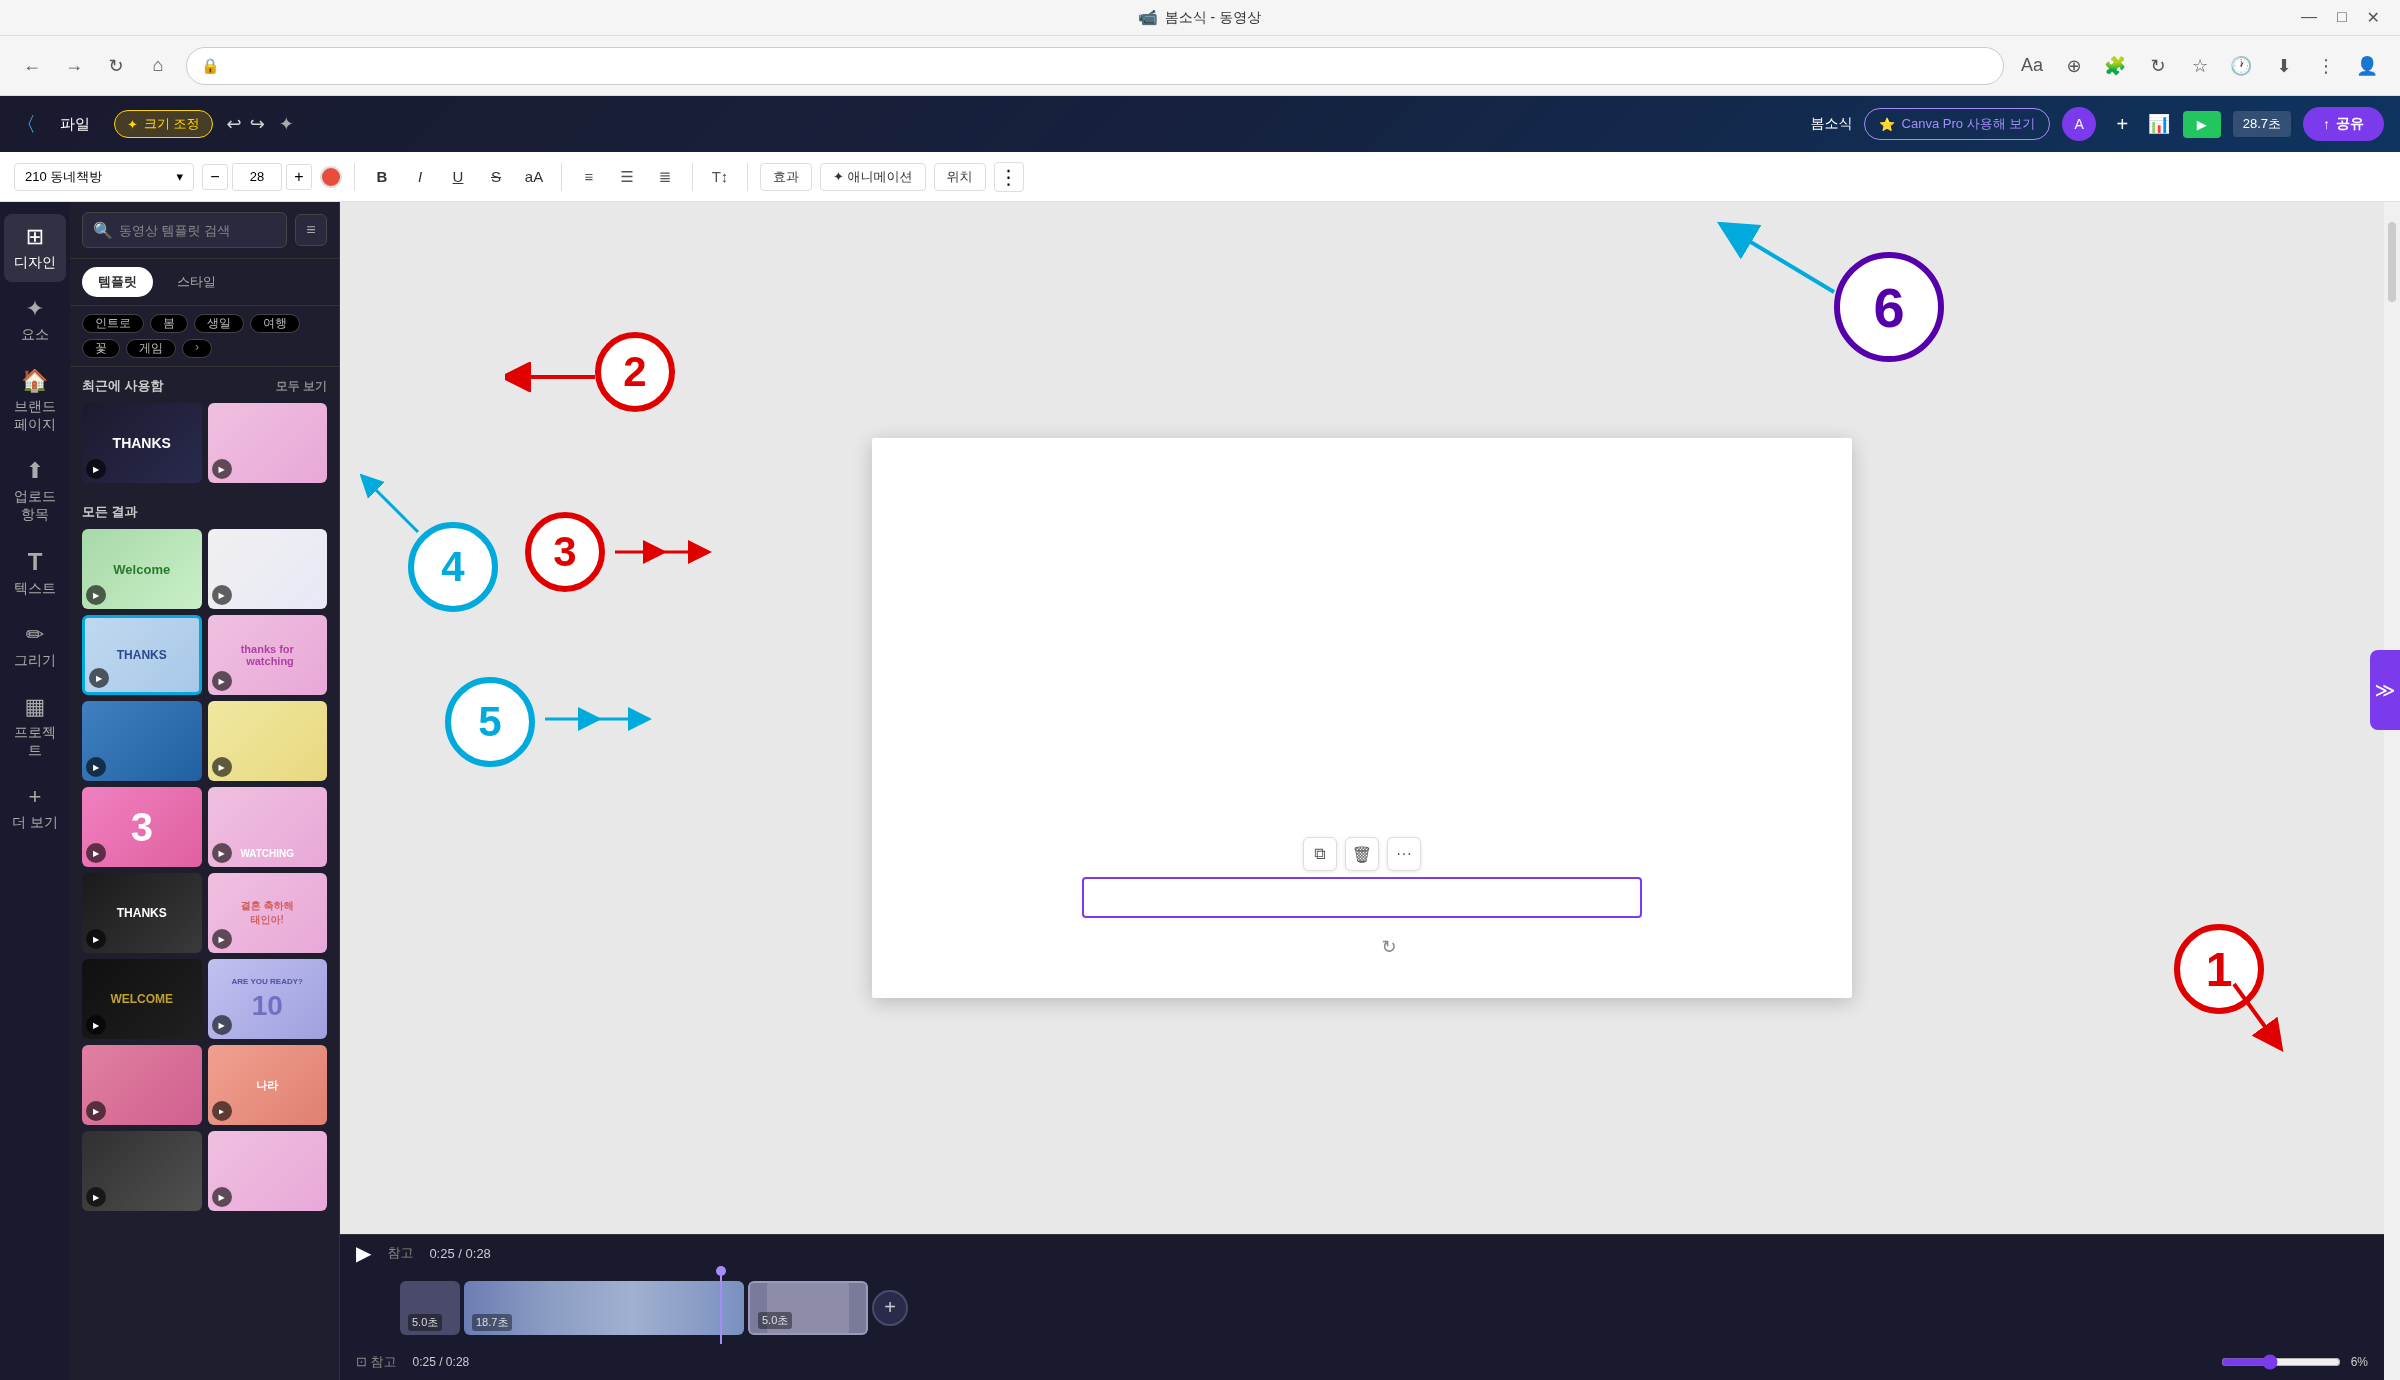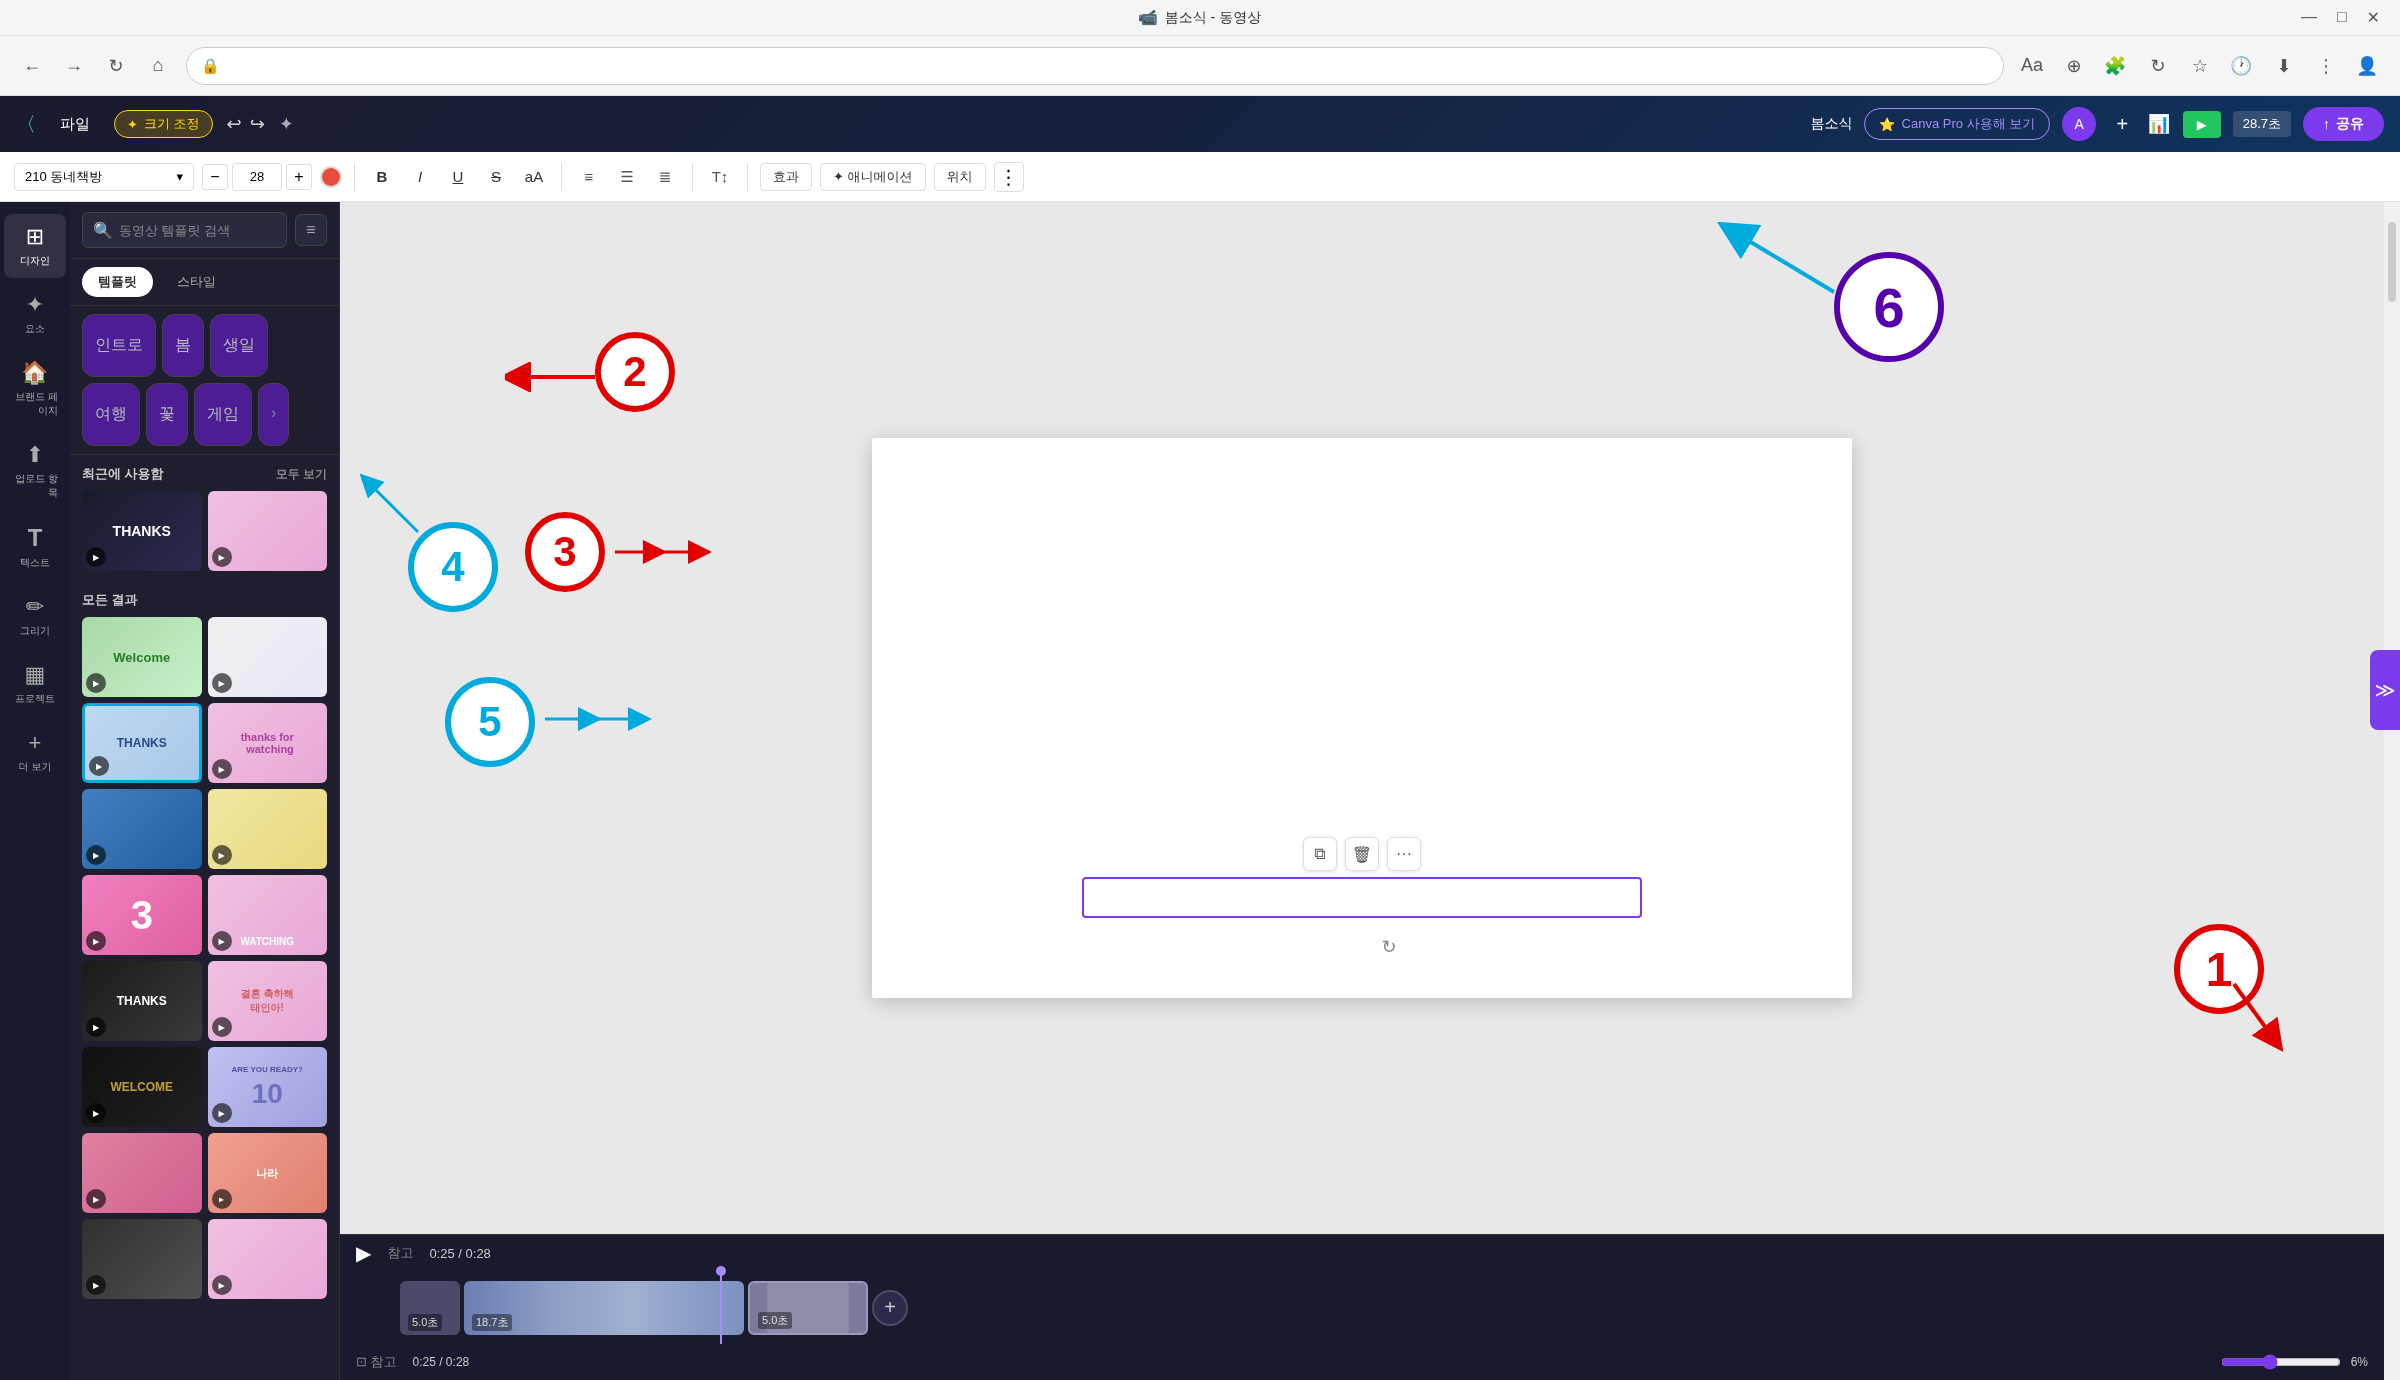--- a/index.html
+++ b/index.html
@@ -122,21 +122,21 @@
       align-items: center;
       gap: 4px;
       padding: 10px 8px;
       border-radius: 8px;
       cursor: pointer;
       width: 62px;
       color: #aaa;
     }
     .sidebar-item:hover, .sidebar-item.active { background: rgba(255,255,255,0.1); color: white; }
     .sidebar-item .icon { font-size: 22px; }
-    .sidebar-item .label { font-size: 10px; text-align: right; }
+    .sidebar-item .label { font-size: 14px; text-align: center; }
 
     
     .panel {
       width: 270px;
       background: #1e1e2e;
       display: flex;
       flex-direction: column;
       border-right: 1px solid #333;
       overflow: hidden;
     }
@@ -187,26 +187,26 @@
     .panel-tab.active { background: white; color: #333; font-weight: bold; }
 
     .panel-categories {
       display: flex;
       padding: 8px 12px;
       gap: 6px;
       flex-wrap: wrap;
       border-bottom: 1px solid #333;
     }
     .category-chip {
-      padding: 20px 12px;
+      padding: 0 12px;
       border-radius: 12px;
-      font-size: 16px;
+      font-size: 12px;
       cursor: pointer;
       color: #bbb;
-      background: #4c1d95;
+      background: #000000;
       border: 1px solid #444;
     }
     .category-chip.more { color: #888; }
 
     .panel-section { padding: 10px 12px; }
     .panel-section-header {
       display: flex;
       align-items: center;
       justify-content: space-between;
       margin-bottom: 8px;

